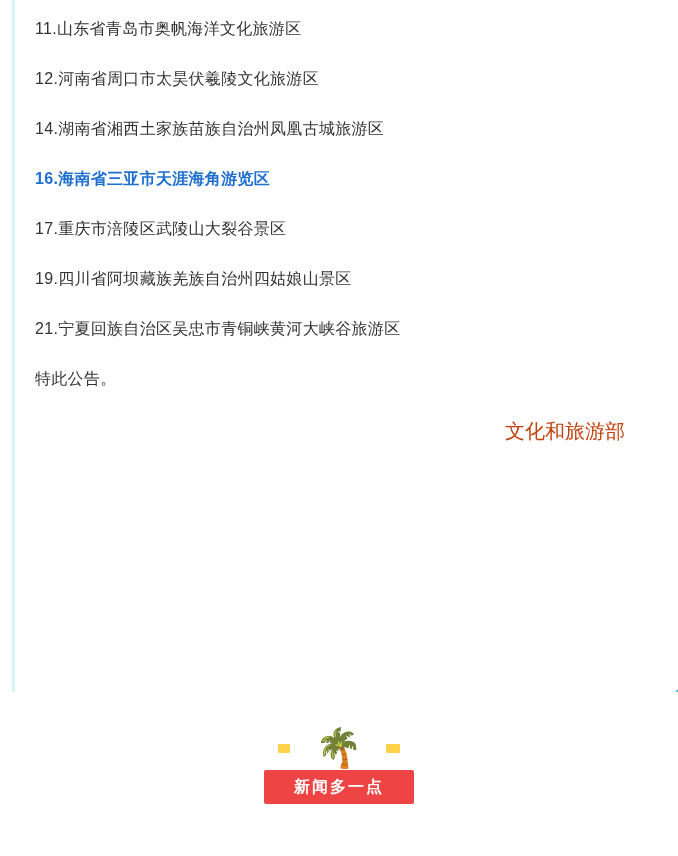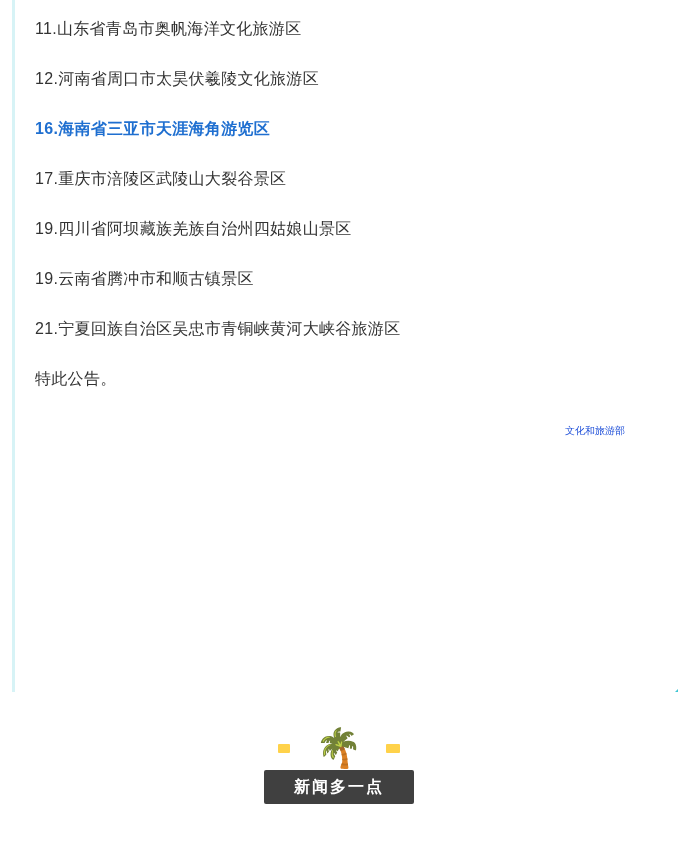--- a/index.html
+++ b/index.html
@@ -59,23 +59,23 @@
   .line.closing {
   }
 
   
   .signature {
     text-align: right;
     padding-right: 34px;
     margin-top: 26px;
   }
   .signature div {
-    font-size: 10px;
+    font-size: 20px;
     line-height: 26px;
-    color: #1d4ed8;
+    color: #c2410c;
   }
 
   
   .footer {
     position: absolute;
     left: 0;
     top: 692px;
     width: 678px;
     height: 164px;
     background: #ffffff;
@@ -118,21 +118,21 @@
     position: absolute;
     left: 0;
     right: 0;
     top: 78px;
     display: flex;
     justify-content: center;
   }
   .footer-btn {
     width: 150px;
     height: 34px;
-    background: #404040;
+    background: #ef4444;
     color: #ffffff;
     font-size: 16px;
     font-weight: bold;
     letter-spacing: 2px;
     display: flex;
     align-items: center;
     justify-content: center;
     border: none;
     border-radius: 2px;
     cursor: pointer;
@@ -140,24 +140,24 @@
   }
 </style>
 </head>
 <body>
 
 <div class="card">
   <div class="card-inner">
 
     <p class="line">11.山东省青岛市奥帆海洋文化旅游区</p>
     <p class="line">12.河南省周口市太昊伏羲陵文化旅游区</p>
+    <p class="line">14.湖南省湘西土家族苗族自治州凤凰古城旅游区</p>
     <p class="line highlight">16.海南省三亚市天涯海角游览区</p>
     <p class="line">17.重庆市涪陵区武陵山大裂谷景区</p>
     <p class="line">19.四川省阿坝藏族羌族自治州四姑娘山景区</p>
-    <p class="line">19.云南省腾冲市和顺古镇景区</p>
     <p class="line">21.宁夏回族自治区吴忠市青铜峡黄河大峡谷旅游区</p>
 
     <p class="line closing">特此公告。</p>
 
     <div class="signature">
       <div>文化和旅游部</div>
     </div>
   </div>
   <div class="fold"></div>
 </div>

